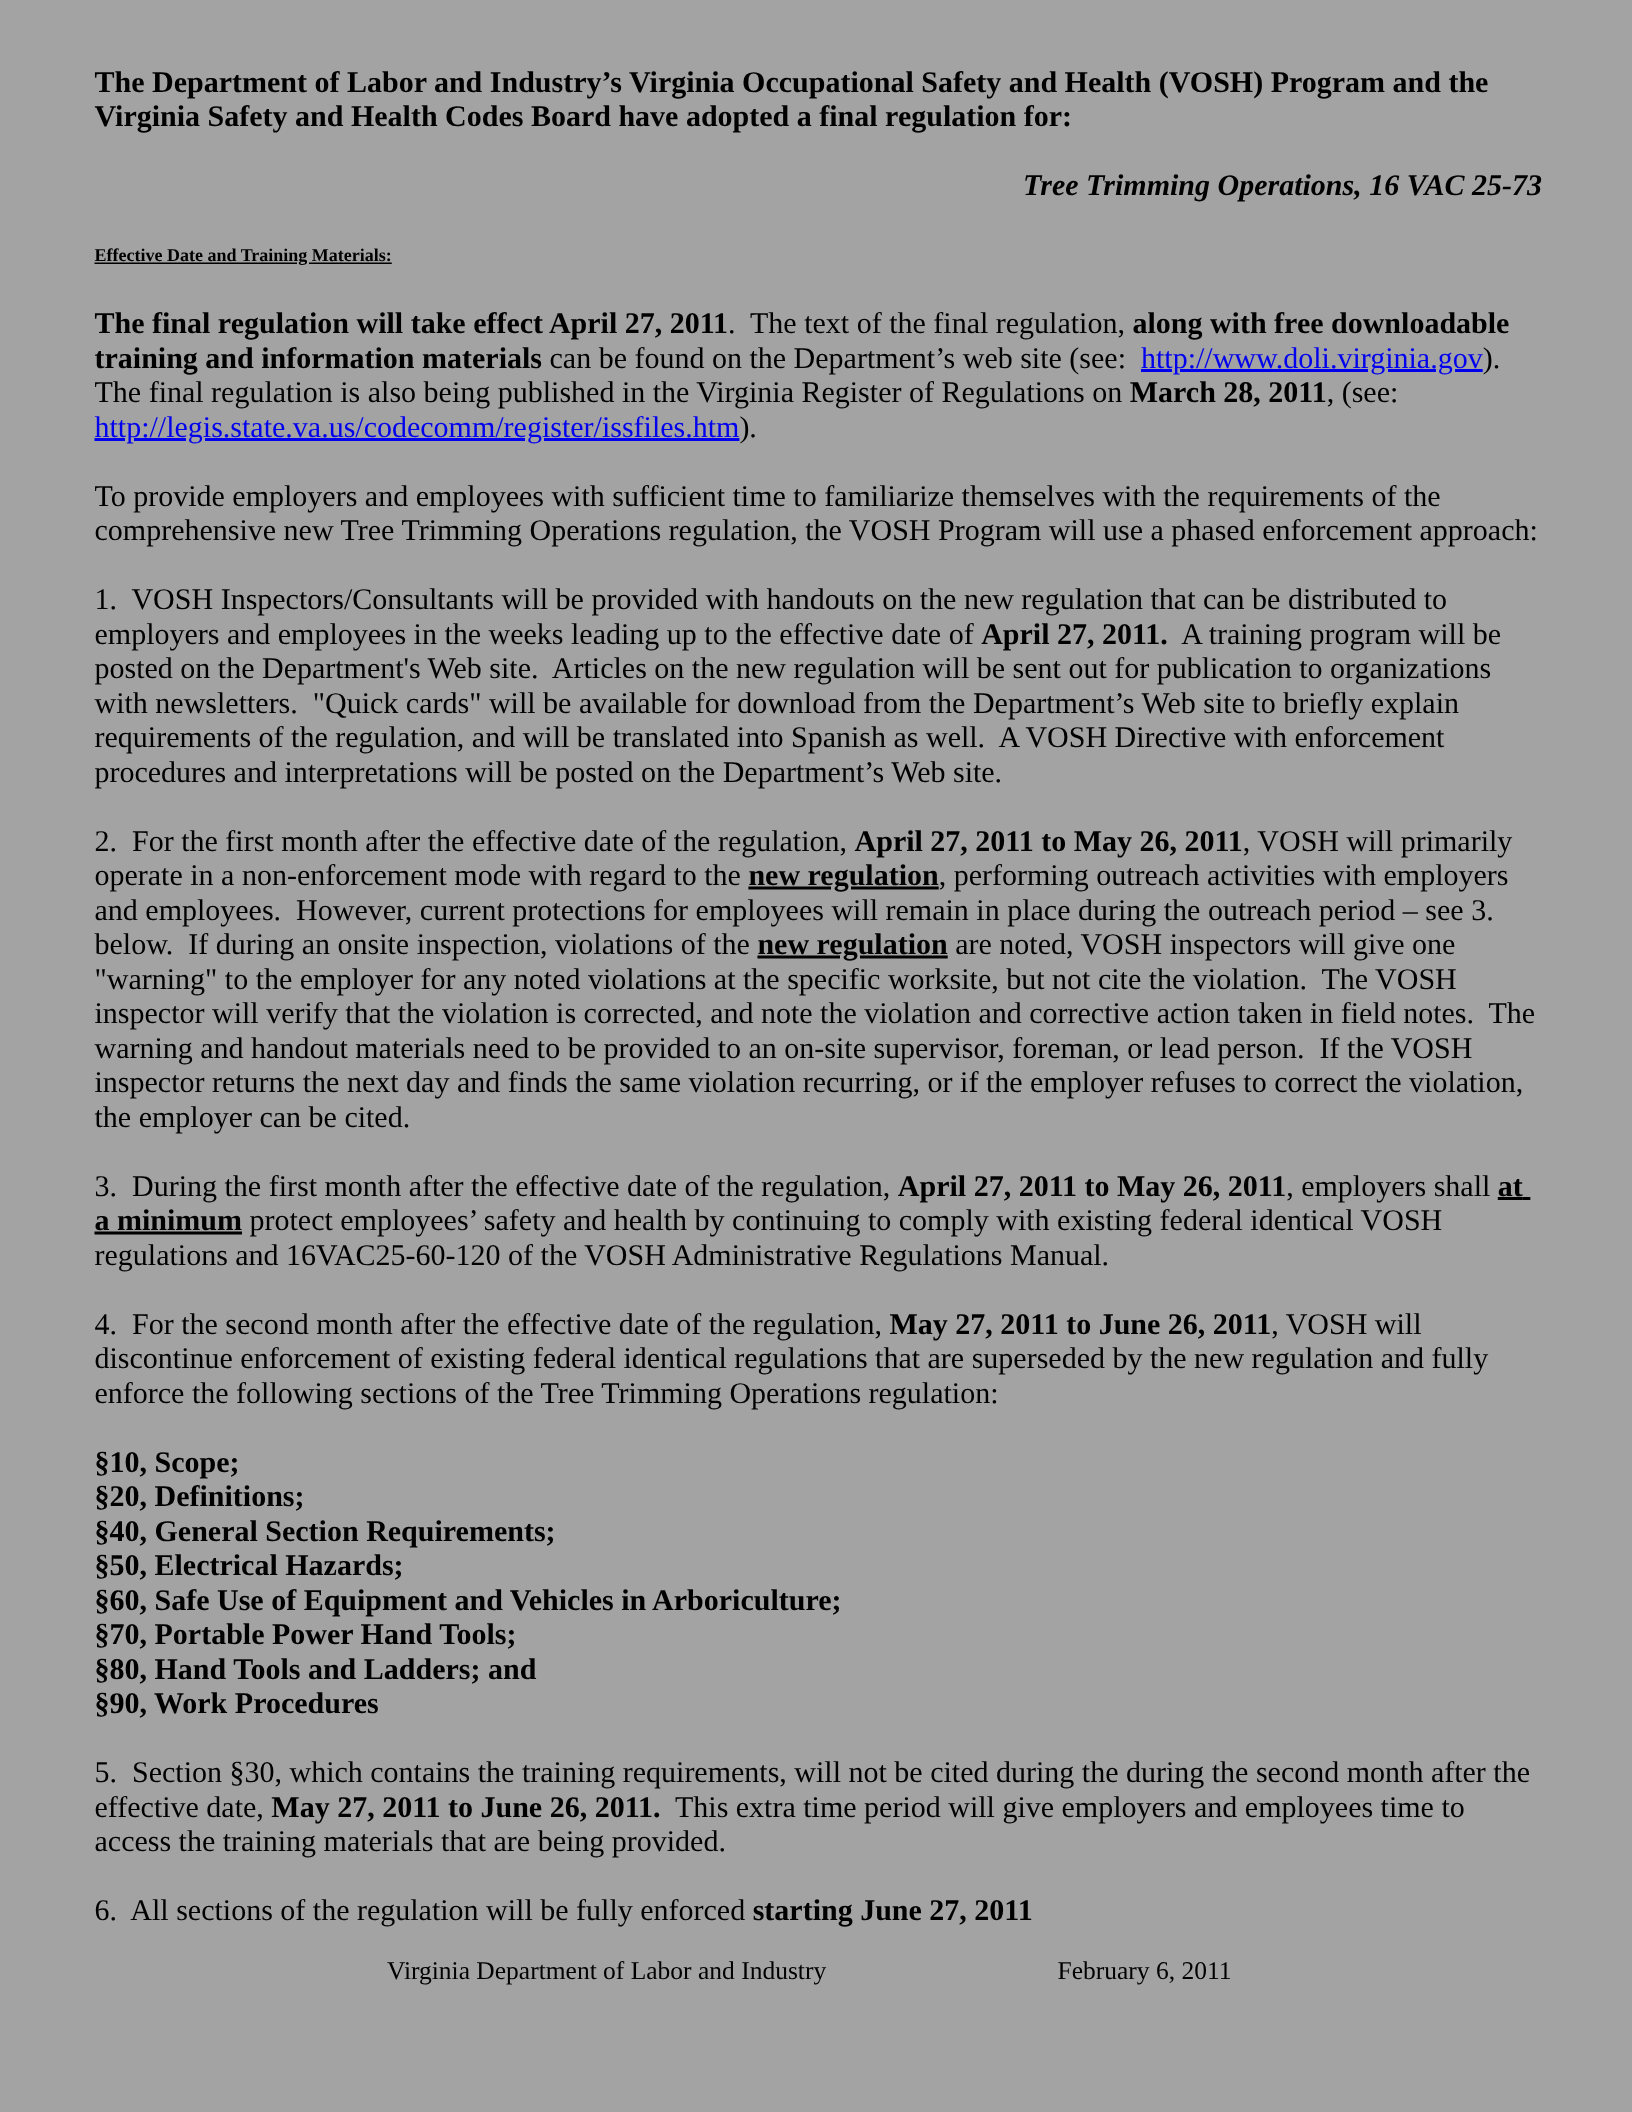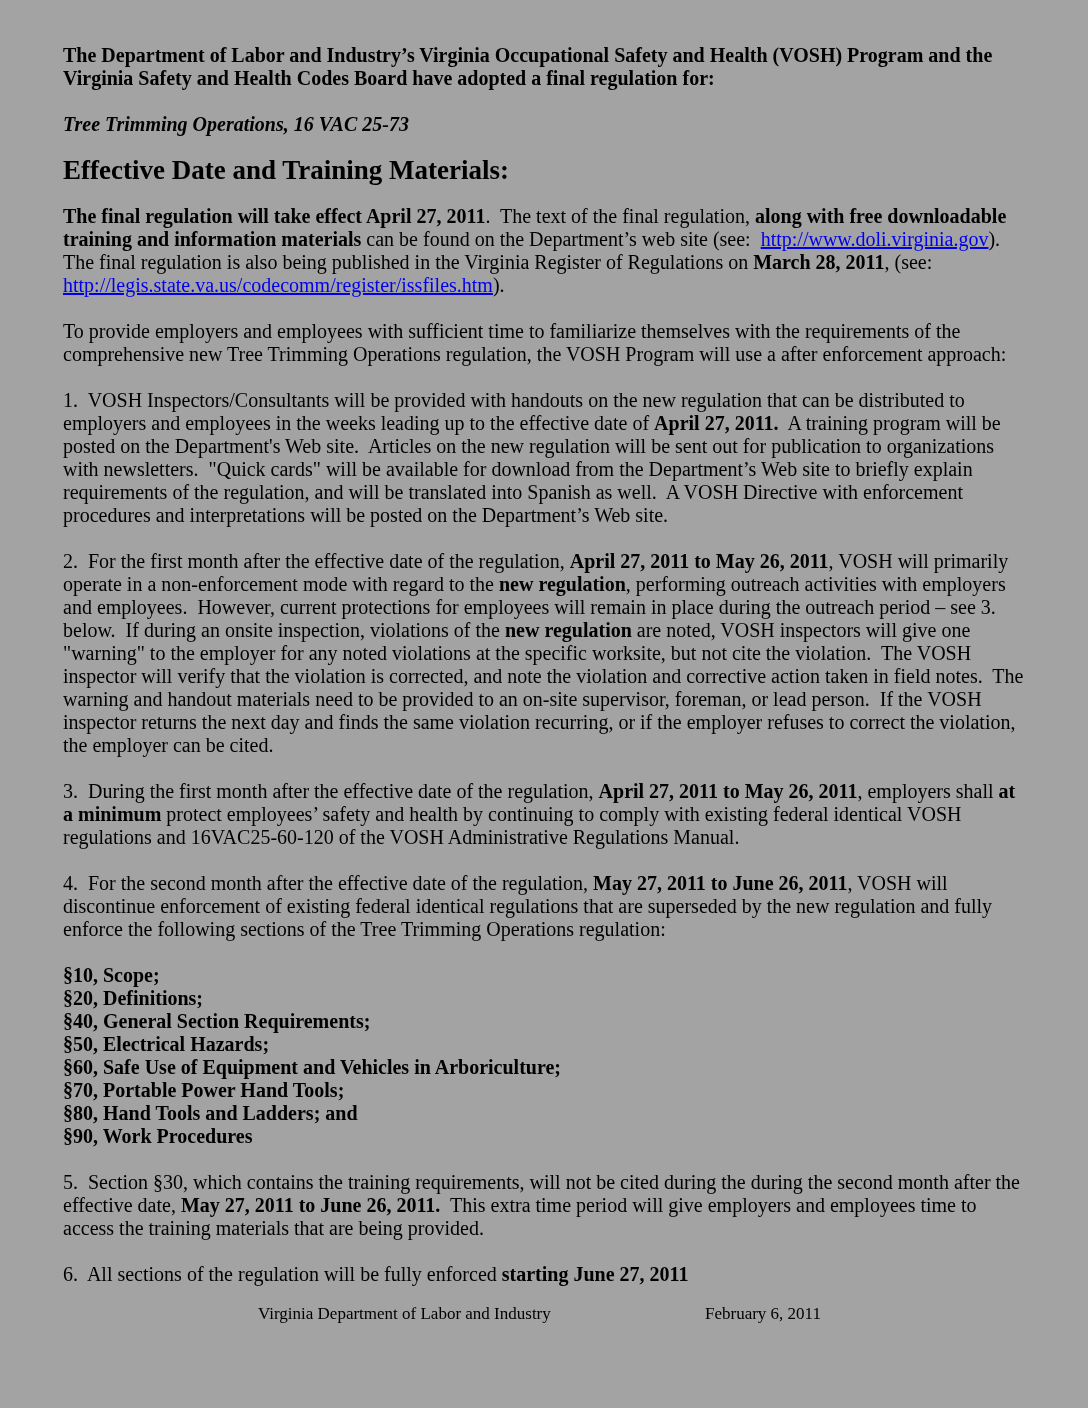--- a/index.html
+++ b/index.html
@@ -26,29 +26,30 @@
     top: 44px;
     width: 965px;
     font-size: 20px;
     line-height: 23px;
   }
   .block {
     margin: 0 0 23px 0;
     white-space: pre-wrap;
   }
   .b { font-weight: bold; }
-  .u { }
+  .u { text-decoration: underline; }
   .doc-title {
-    text-align: left;
+    text-align: right;
     font-weight: bold;
     font-style: italic;
   }
   .heading {
     font-weight: bold;
-    font-size: 27px;
+    text-decoration: underline;
+    font-size: 12px;
     margin: 0 0 23px 0;
   }
   .seclist { margin: 0 0 23px 0; }
   .seclist .secline { white-space: pre-wrap; font-weight: bold; }
   a.link {
     color: var(--link-color, #0000ee);
     text-decoration: underline;
     cursor: pointer;
   }
   .footer {
@@ -72,21 +73,21 @@
 
     <p class="block b">The Department of Labor and Industry’s Virginia Occupational Safety and Health (VOSH) Program and the Virginia Safety and Health Codes Board have adopted a final regulation for:</p>
 
     <p class="block doc-title">Tree Trimming Operations, 16 VAC 25-73</p>
 
     <h2 class="heading">Effective Date and Training Materials:</h2>
 
     <p class="block"><span class="b">The final regulation will take effect April 27, 2011</span><span>.  The text of the final regulation, </span><span class="b">along with free downloadable training and information materials</span><span> can be found on the Department’s web site (see:  </span><a href="#" class="link">http://www.doli.virginia.gov</a><span>).  The final regulation is also being published in the Virginia Register of Regulations on </span><span class="b">March 28, 2011</span><span>, (see: </span><a href="#" class="link">http://legis.state.va.us/codecomm/register/issfiles.htm</a><span>).</span></p>
 
 
-    <p class="block">To provide employers and employees with sufficient time to familiarize themselves with the requirements of the comprehensive new Tree Trimming Operations regulation, the VOSH Program will use a after enforcement approach:</p>
+    <p class="block">To provide employers and employees with sufficient time to familiarize themselves with the requirements of the comprehensive new Tree Trimming Operations regulation, the VOSH Program will use a phased enforcement approach:</p>
 
     <p class="block"><span>1.  VOSH Inspectors/Consultants will be provided with handouts on the new regulation that can be distributed to employers and employees in the weeks leading up to the effective date of </span><span class="b">April 27, 2011.</span><span>  A training program will be posted on the Department's Web site.  Articles on the new regulation will be sent out for publication to organizations with newsletters.  "Quick cards" will be available for download from the Department’s Web site to briefly explain requirements of the regulation, and will be translated into Spanish as well.  A VOSH Directive with enforcement procedures and interpretations will be posted on the Department’s Web site.</span></p>
 
     <p class="block"><span>2.  For the first month after the effective date of the regulation, </span><span class="b">April 27, 2011 to May 26, 2011</span><span>, VOSH will primarily operate in a non-enforcement mode with regard to the </span><span class="b u">new regulation</span><span>, performing outreach activities with employers and employees.  However, current protections for employees will remain in place during the outreach period – see 3. below.  If during an onsite inspection, violations of the </span><span class="b u">new regulation</span><span> are noted, VOSH inspectors will give one "warning" to the employer for any noted violations at the specific worksite, but not cite the violation.  The VOSH inspector will verify that the violation is corrected, and note the violation and corrective action taken in field notes.  The warning and handout materials need to be provided to an on-site supervisor, foreman, or lead person.  If the VOSH inspector returns the next day and finds the same violation recurring, or if the employer refuses to correct the violation, the employer can be cited.</span></p>
 
     <p class="block"><span>3.  During the first month after the effective date of the regulation, </span><span class="b">April 27, 2011 to May 26, 2011</span><span>, employers shall </span><span class="b u">at a minimum</span><span> protect employees’ safety and health by continuing to comply with existing federal identical VOSH regulations and 16VAC25-60-120 of the VOSH Administrative Regulations Manual.</span></p>
 
     <p class="block"><span>4.  For the second month after the effective date of the regulation, </span><span class="b">May 27, 2011 to June 26, 2011</span><span>, VOSH will discontinue enforcement of existing federal identical regulations that are superseded by the new regulation and fully enforce the following sections of the Tree Trimming Operations regulation:</span></p>
 
     <div class="seclist">

